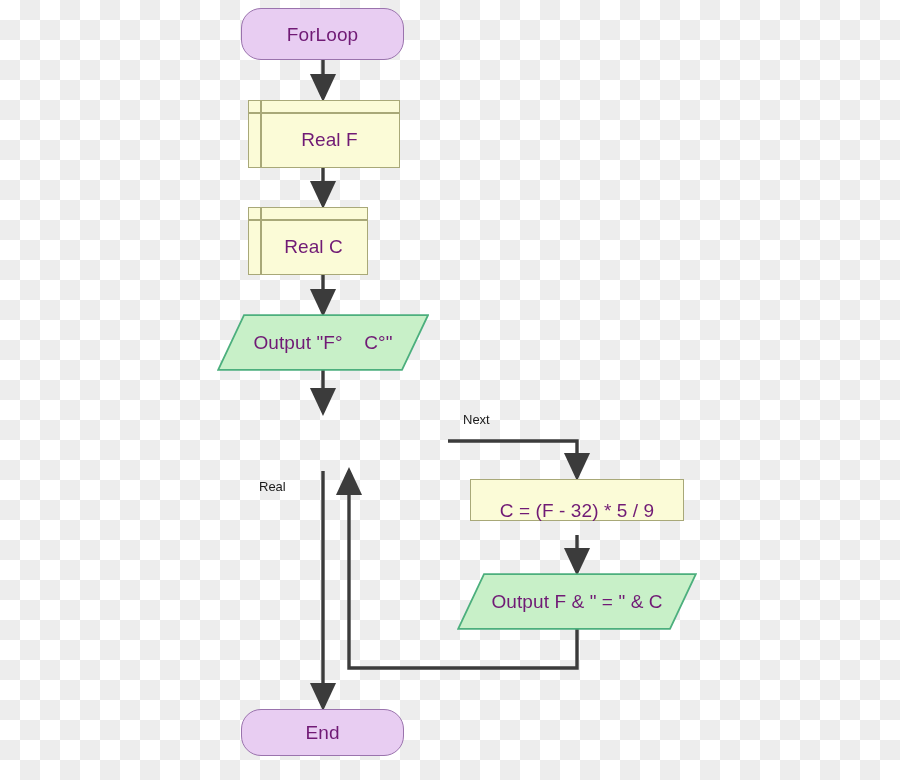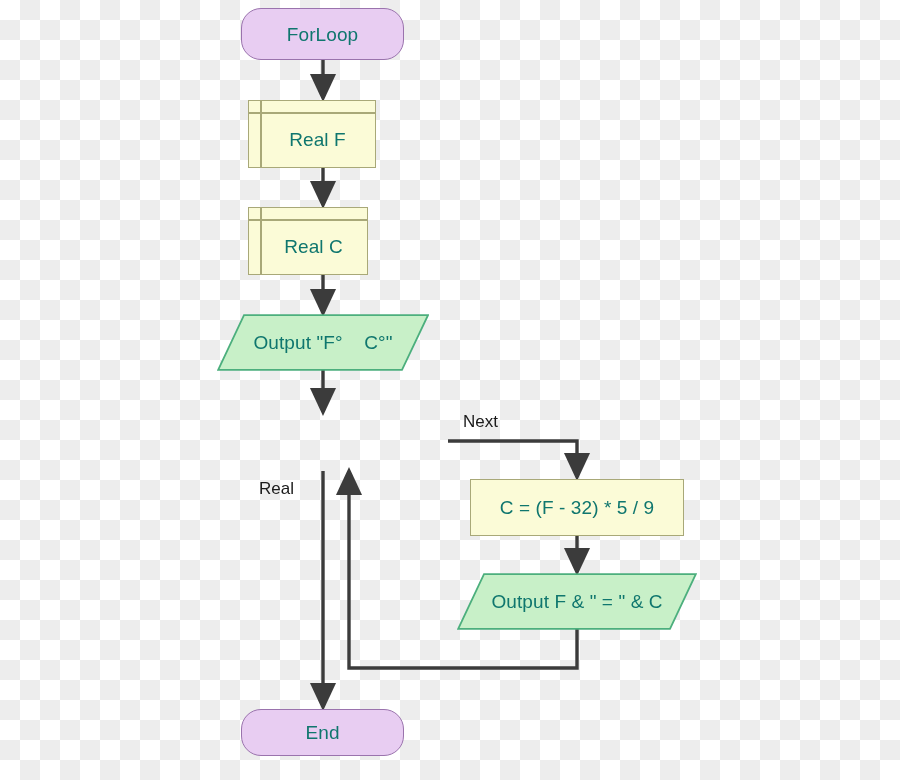--- a/index.html
+++ b/index.html
@@ -37,21 +37,21 @@
   .node {
     position: absolute;
     box-sizing: border-box;
     display: flex;
     align-items: center;
     justify-content: center;
   }
   .node-label {
     position: relative;
     z-index: 2;
-    color: #0f766e;
+    color: #701a75;
     font-size: 19px;
     line-height: 1;
     white-space: pre;
     text-align: center;
     letter-spacing: 0.1px;
   }
 
   
   .terminator {
     background: #e8cdf2;
@@ -118,21 +118,21 @@
     top: 0;
     width: 100%;
     height: 100%;
     z-index: 0;
   }
 
   
   .edge-label {
     position: absolute;
     color: #1a1a1a;
-    font-size: 17px;
+    font-size: 13px;
     line-height: 1;
     white-space: pre;
   }
 </style>
 </head>
 <body>
 
 <div id="canvas">
 
   <svg id="edge-layer" viewBox="0 0 900 780" width="900" height="780">
@@ -160,41 +160,41 @@
   </svg>
 
   <div class="edge-label" style="left:463px; top:413px;">Next</div>
 
   <div class="edge-label" style="left:259px; top:480px;">Real</div>
 
   <div class="node terminator" style="left:241px; top:8px; width:163px; height:52px;">
     <span class="node-label">ForLoop</span>
   </div>
 
-  <div class="node declaration" style="left:248px; top:100px; width:128px; height:68px;">
+  <div class="node declaration" style="left:248px; top:100px; width:152px; height:68px;">
     <span class="strip-top"></span>
     <span class="strip-left"></span>
     <span class="node-label">Real F</span>
   </div>
 
   <div class="node declaration" style="left:248px; top:207px; width:120px; height:68px;">
     <span class="strip-top"></span>
     <span class="strip-left"></span>
     <span class="node-label">Real C</span>
   </div>
 
   <div class="node io" style="left:217px; top:314px; width:212px; height:57px;">
     <svg class="shape-svg" viewBox="0 0 212 57" preserveAspectRatio="none">
       <polygon points="27,1.2 211,1.2 185,55.8 1.2,55.8" fill="#c8f0c8" stroke="#4caf7d" stroke-width="1.8" vector-effect="non-scaling-stroke"></polygon>
     </svg>
     <span class="node-label">Output "F°    C°"</span>
   </div>
 
 
-  <div class="node process" style="left:470px; top:479px; width:214px; height:57px;">
+  <div class="node process" style="left:470px; top:479px; width:214px; height:42px;align-items:flex-end;">
     <span class="node-label">C = (F - 32) * 5 / 9</span>
   </div>
 
   <div class="node io" style="left:457px; top:573px; width:240px; height:57px;">
     <svg class="shape-svg" viewBox="0 0 240 57" preserveAspectRatio="none">
       <polygon points="27,1.2 238.8,1.2 213,55.8 1.2,55.8" fill="#c8f0c8" stroke="#4caf7d" stroke-width="1.8" vector-effect="non-scaling-stroke"></polygon>
     </svg>
     <span class="node-label">Output F &amp; " = " &amp; C</span>
   </div>
 

